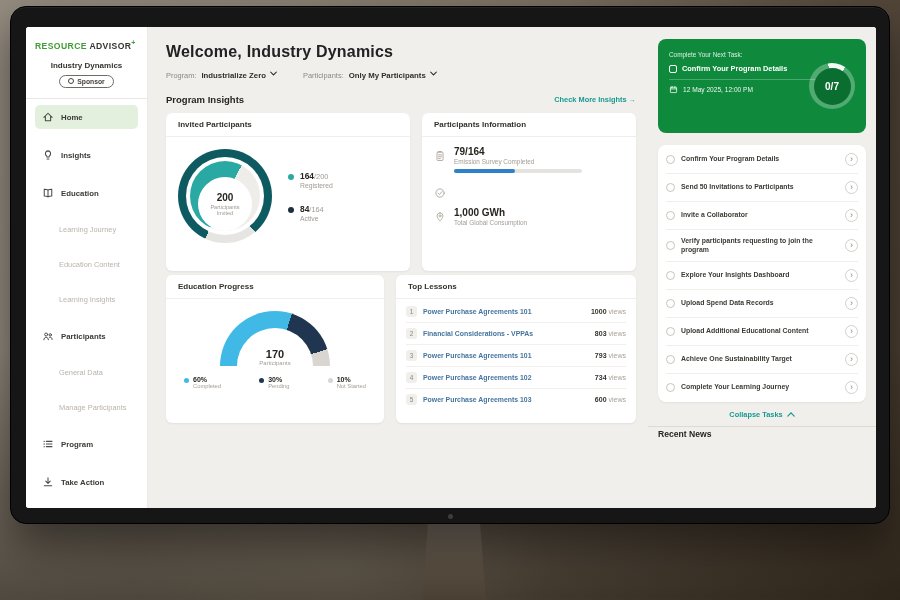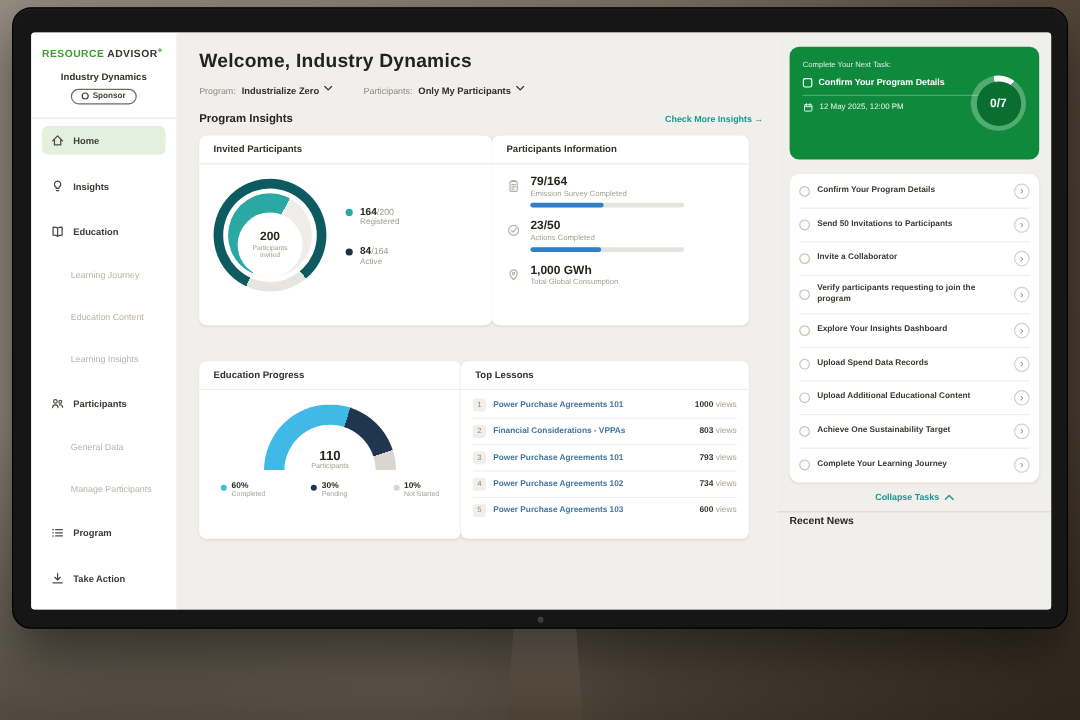--- a/index.html
+++ b/index.html
@@ -56,21 +56,21 @@
   .filters { display:flex; gap:26px; margin:10px 0 14px 0; align-items:center; }
   .filter { display:flex; align-items:center; gap:5px; }
   .f-label { font-size:7.4px; color:#8d8881; }
   .f-value { font-size:7.8px; font-weight:700; color:#2f2e2a; display:flex; align-items:flex-start; gap:4px; cursor:pointer; }
   .chev svg { width:7px; height:5px; display:block; }
 
   .section-head { display:flex; justify-content:space-between; align-items:center; margin-bottom:8px; }
   .section-title { font-size:9.5px; font-weight:800; color:#26251f; }
   .tlink { font-size:7.4px; font-weight:700; color:var(--c-teal,#169a90); cursor:pointer; white-space:nowrap; }
 
-  .cards-row { display:flex; margin-bottom:30px; }
+  .cards-row { display:flex; gap:12px; margin-bottom:4px; }
   .card { background:#fff; border-radius:6px; box-shadow:0 1px 2px rgba(60,55,45,.08); overflow:hidden; }
   .card-head { font-size:8px; font-weight:700; color:#33322d; padding:7px 12px;
     border-bottom:1px solid #f0eeeb; }
 
   .card-invited { width:244px; height:158px; }
   .card-info { width:214px; height:158px; }
   .card-edu { width:218px; height:148px; }
   .card-lessons { width:240px; height:148px; }
 
   
@@ -358,27 +358,20 @@
                   <div class="pbar">
                       <div class="pfill" style="width: 48%;"></div>
                     </div>
                 </div>
               </div>
               <div class="stat">
                 <span class="stat-icon"><svg viewBox="0 0 16 16" fill="none" stroke="currentColor" stroke-width="1.3" stroke-linecap="round" stroke-linejoin="round">
                       <circle cx="8" cy="8" r="5.5"></circle>
                       <path d="M5.5 8.2 l1.8 1.8 L10.8 6"></path>
                     </svg></span>
-                <div class="stat-body">
-                  <div class="stat-val">23/50</div>
-                  <div class="stat-label">Actions Completed</div>
-                  <div class="pbar">
-                      <div class="pfill" style="width: 46%;"></div>
-                    </div>
-                </div>
               </div>
               <div class="stat">
                 <span class="stat-icon"><svg viewBox="0 0 16 16" fill="none" stroke="currentColor" stroke-width="1.3" stroke-linecap="round" stroke-linejoin="round">
                       <path d="M8 2.5 a4 4 0 0 1 4 4 c0 3 -4 7 -4 7 s-4 -4 -4 -7 a4 4 0 0 1 4 -4 Z"></path>
                       <circle cx="8" cy="6.5" r="1.3"></circle>
                     </svg></span>
                 <div class="stat-body">
                   <div class="stat-val">1,000 GWh</div>
                   <div class="stat-label">Total Global Consumption</div>
                 </div>
@@ -390,21 +383,21 @@
 
         <div class="cards-row">
 
           <div class="card card-edu">
             <div class="card-head">Education Progress</div>
             <div class="edu-body">
               <div class="gauge-wrap">
                 <div class="gauge-circle" style="--p1: 60; --p2: 30;"></div>
                 <div class="gauge-hole"></div>
                 <div class="gauge-center">
-                  <div class="g-val">110</div>
+                  <div class="g-val">170</div>
                   <div class="g-label">Participants</div>
                 </div>
               </div>
               <div class="gauge-legend">
                 <div class="gl-item">
                   <span class="gl-dot cyan"></span>
                   <div>
                       <div class="gl-pct">60%</div>
                       <div class="gl-label">Completed</div>
                     </div>

